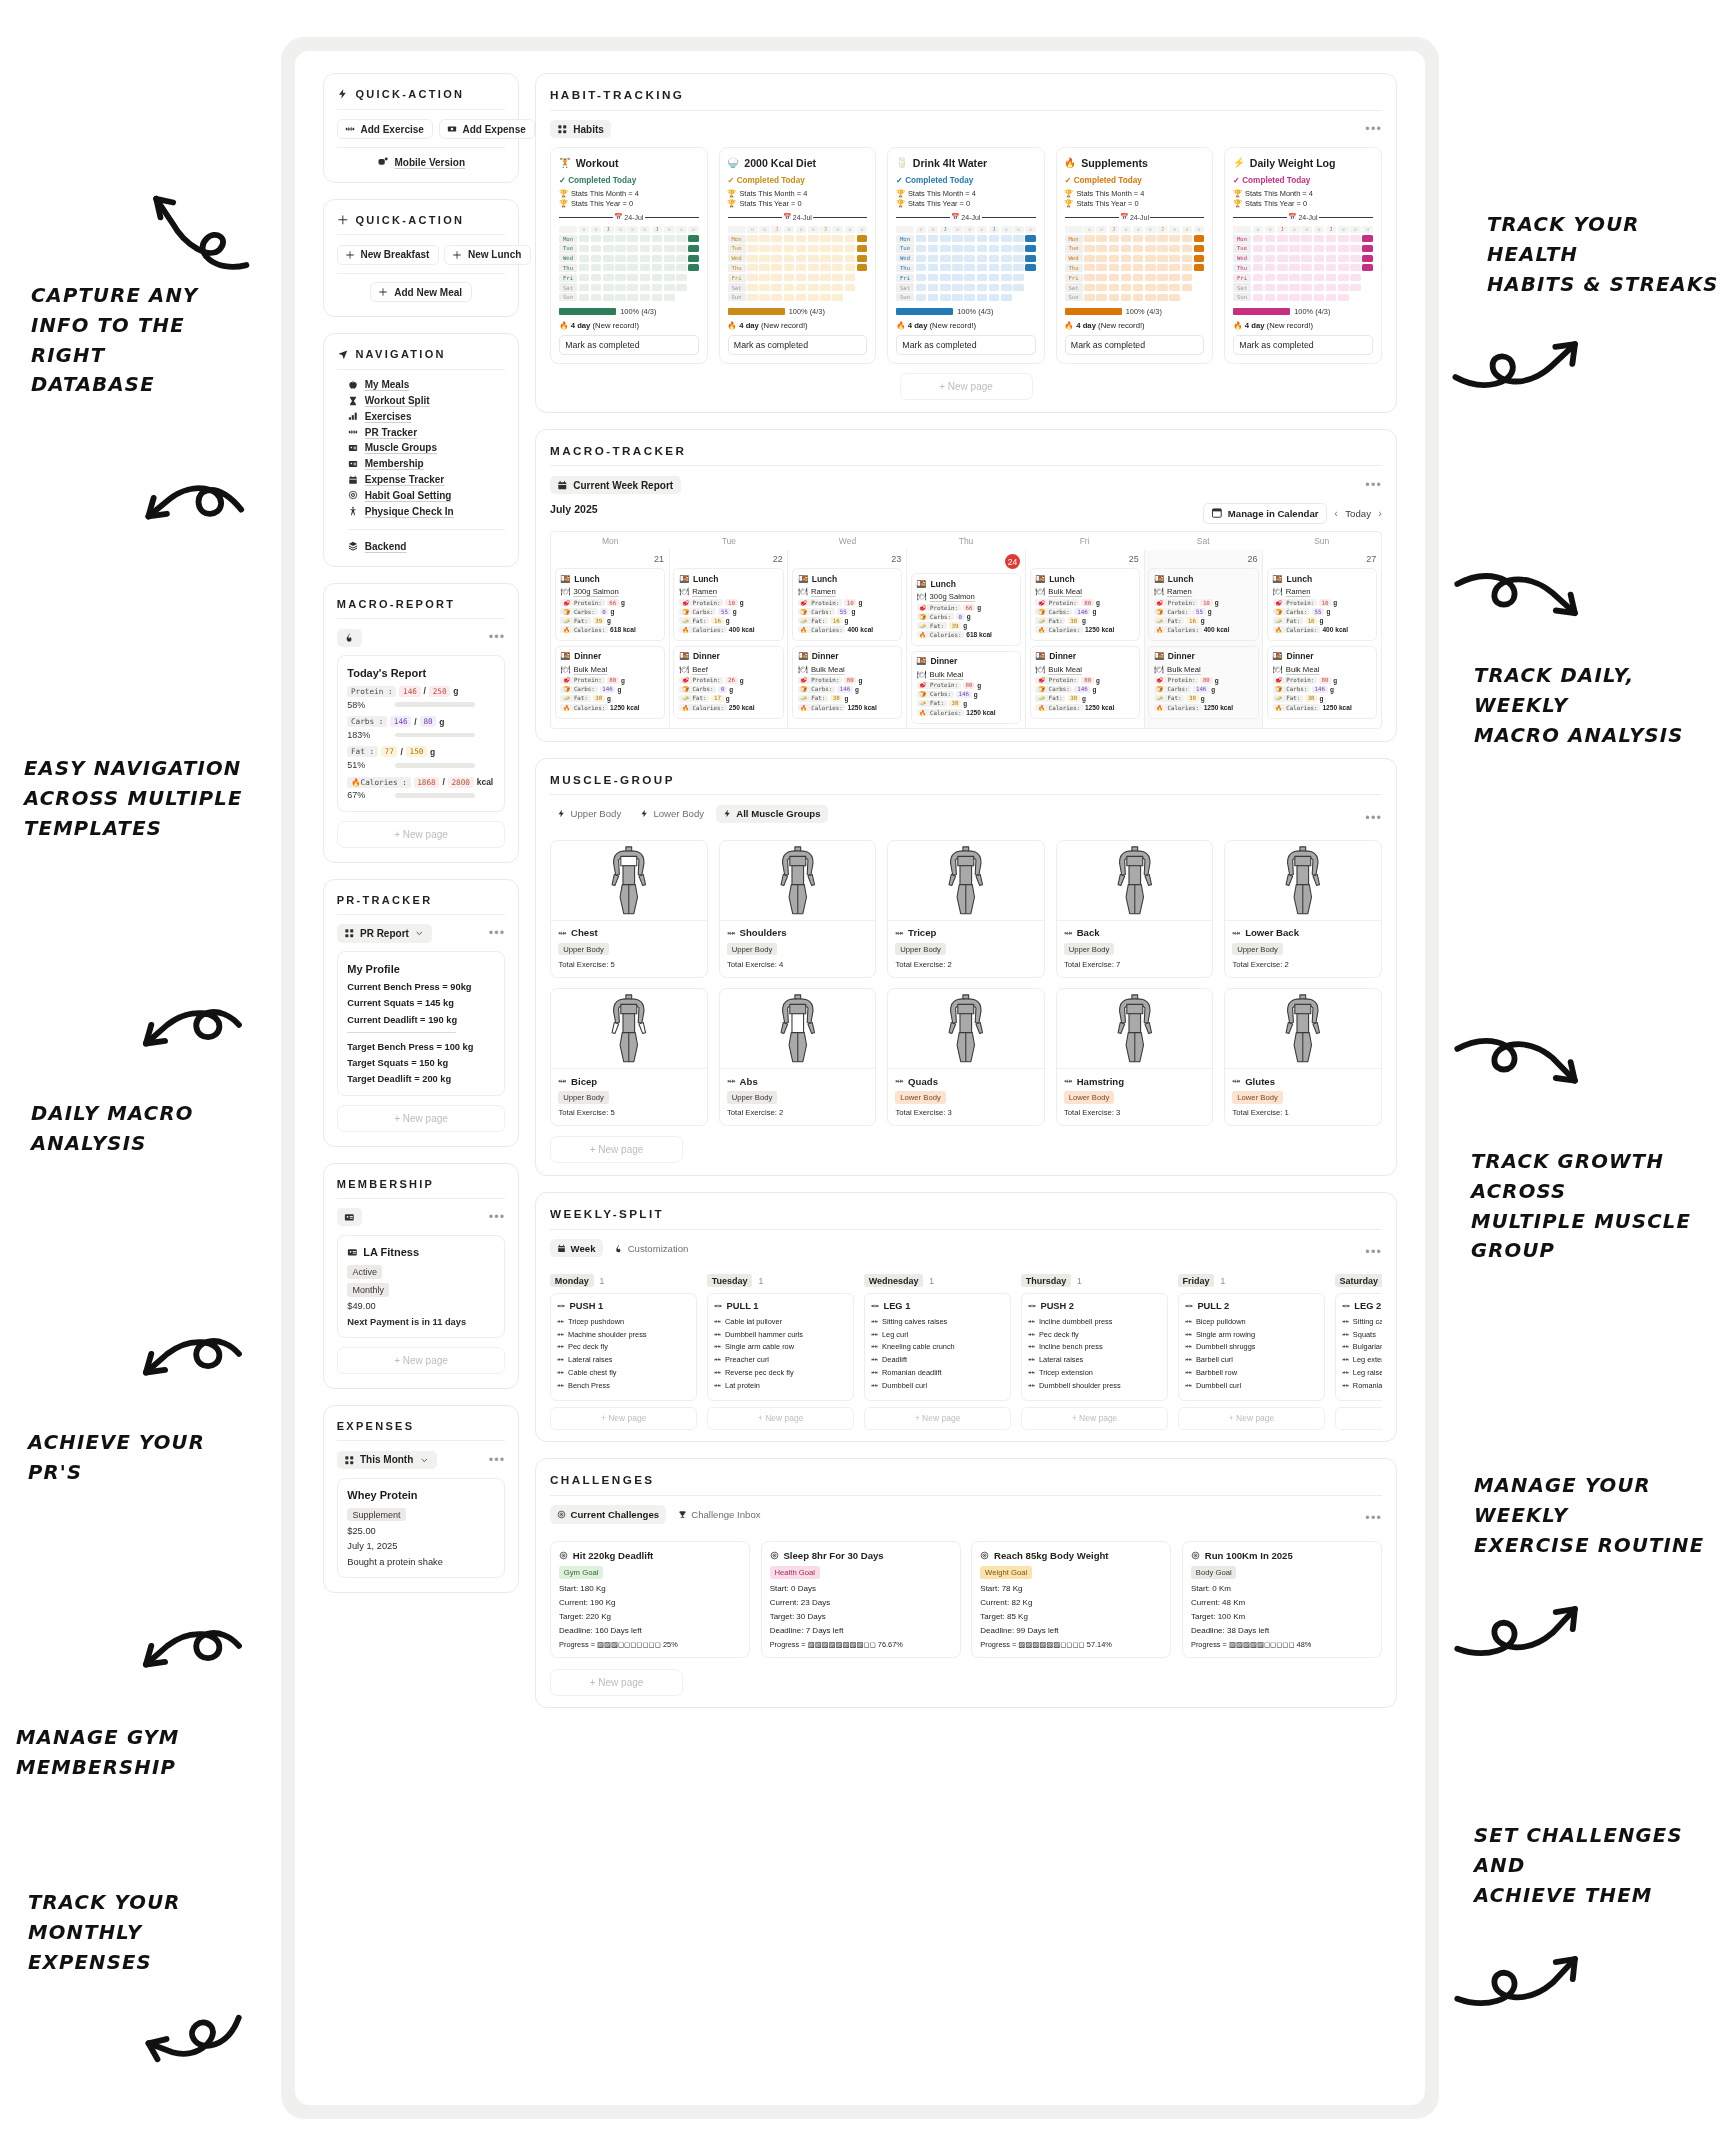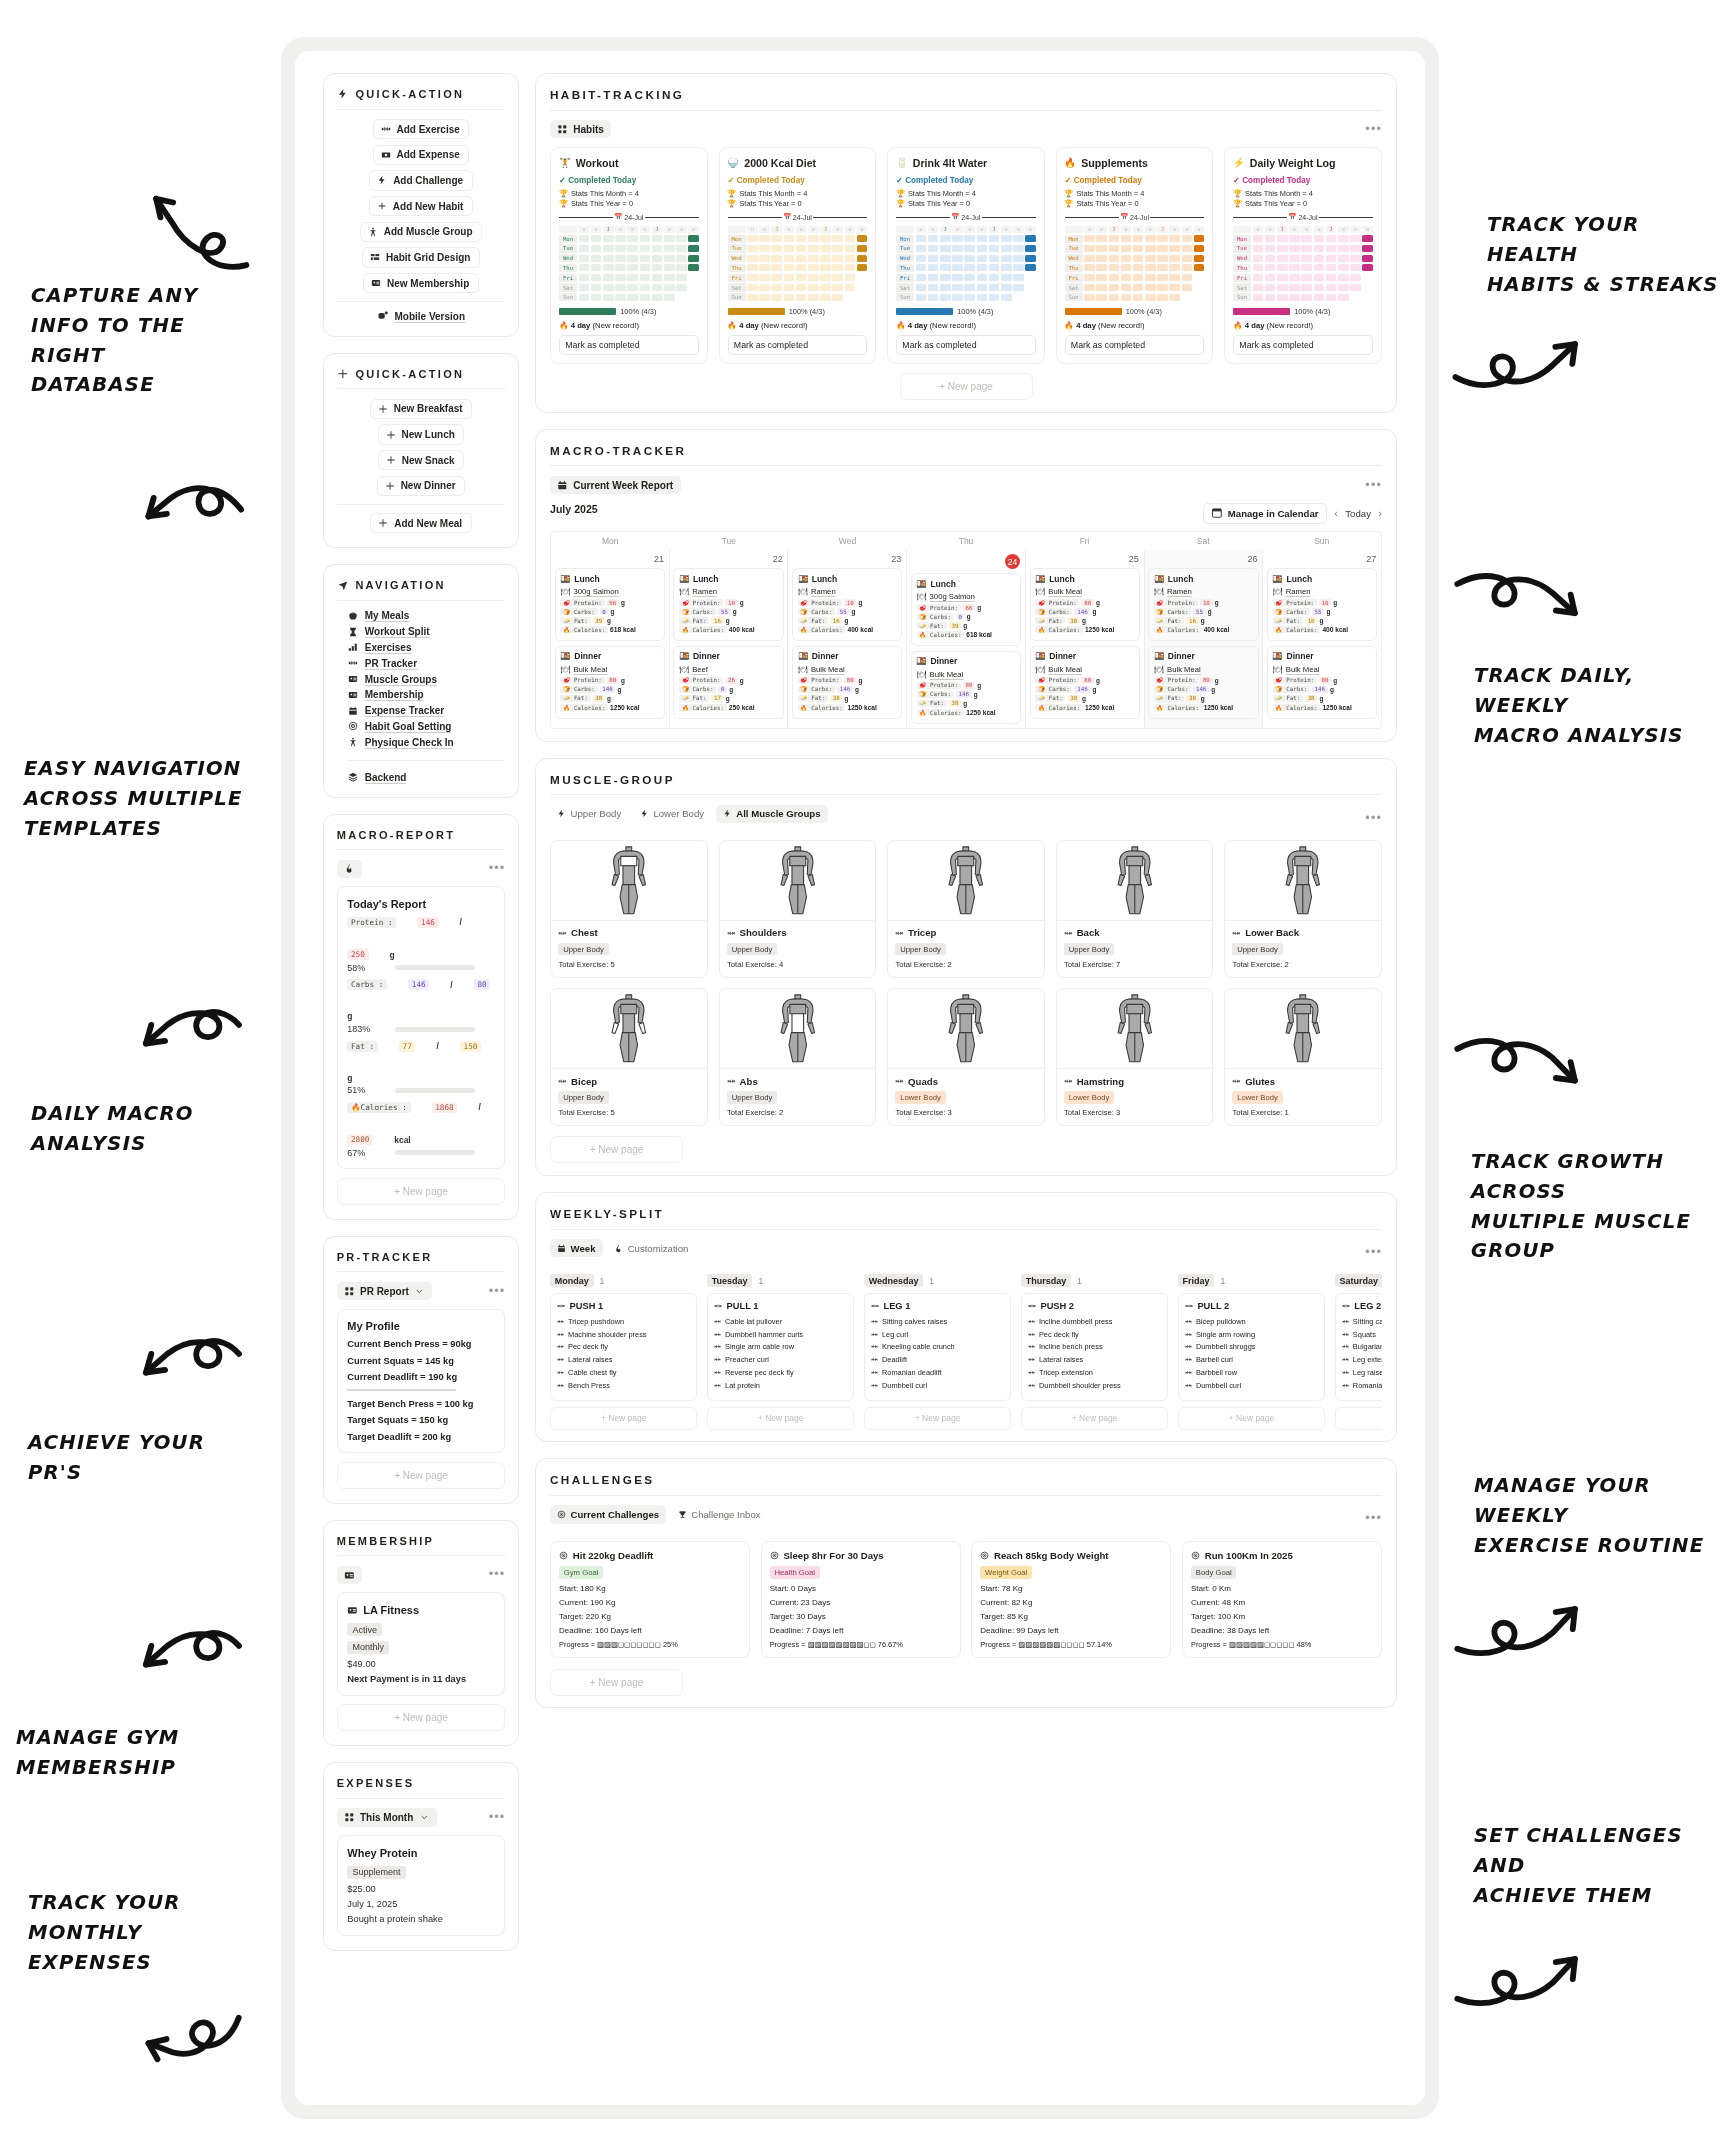--- a/index.html
+++ b/index.html
@@ -70,21 +70,21 @@
     color: #1f1f1d;
     padding-bottom: 8.5px;
   }
   .panel-head .ttl { letter-spacing: 2.3px; }
   .hr { height: 0.8px; background: #ededeb; margin: 0 0 9.6px 0; }
 
   .mini-icn { width: 11.7px; height: 11.7px; flex: 0 0 11.7px; display:inline-flex; align-items:center; justify-content:center; }
   .mini-icn svg { width: 100%; height: 100%; fill: #2f2f2d; }
 
   
-  .qa-list { display: flex; flex-direction: column; align-items: center; gap: 5.3px; }
+  .qa-list { display: flex; flex-direction: row; align-items: center; gap: 5.3px; }
   .qa-pill {
     display: inline-flex; align-items: center; gap: 5.8px;
     border: 0.7px solid #ececea; border-radius: 5.8px;
     padding: 3.7px 8.5px 3.7px 7px;
     font-size: 10px; font-weight: 600; color: #262624;
     background: #fff;
     white-space: nowrap;
   }
   .qa-pill .mini-icn { width: 10px; height: 10px; flex: 0 0 10px; }
   .qa-foot {
@@ -118,21 +118,21 @@
     padding: 10.6px 9.6px; background: #fff;
   }
   .newpage {
     border: 0.8px solid #f0f0ee; border-radius: 7px;
     text-align: center; color: #bdbdba; font-size: 10px; font-weight: 500;
     padding: 7px 0; margin-top: 8.5px;
   }
 
   
   .mr-title { font-size: 11px; font-weight: 700; margin-bottom: 7px; color: #1c1c1a; }
-  .mr-row { display: flex; align-items: center; gap: 21px; font-size: 8.5px; margin-bottom: 2.7px; flex-wrap: wrap; }
+  .mr-row { display: flex; align-items: center; gap: 3px; font-size: 8.5px; margin-bottom: 2.7px; flex-wrap: wrap; }
   .tagk { background: #f0f0ee; border-radius: 2.7px; padding: 1.1px 3.7px; font-family: "DejaVu Sans Mono", monospace; font-size: 7.7px; color: #4a4a47; }
   .val { border-radius: 2.7px; padding: 1.1px 3.7px; font-family: "DejaVu Sans Mono", monospace; font-size: 7.7px; }
   .v-prot { background: #fdeaea; color: #c0504d; }
   .v-carb { background: #f2ecfb; color: #6d4aa8; }
   .v-fat  { background: #fdf2da; color: #a8790f; }
   .v-cal  { background: #fbeeea; color: #b35640; }
   .unit { font-size: 8.5px; font-weight: 700; color: #33332f; }
   .pct-row { display: flex; align-items: center; gap: 18px; margin: 2.1px 0 6.4px 0; }
   .pct-num { font-size: 9px; color: #33332f; min-width: 30px; }
   .bar-track { width: 80px; height: 4.8px; background: #e8e8e5; border-radius: 2.7px; overflow: hidden; }

